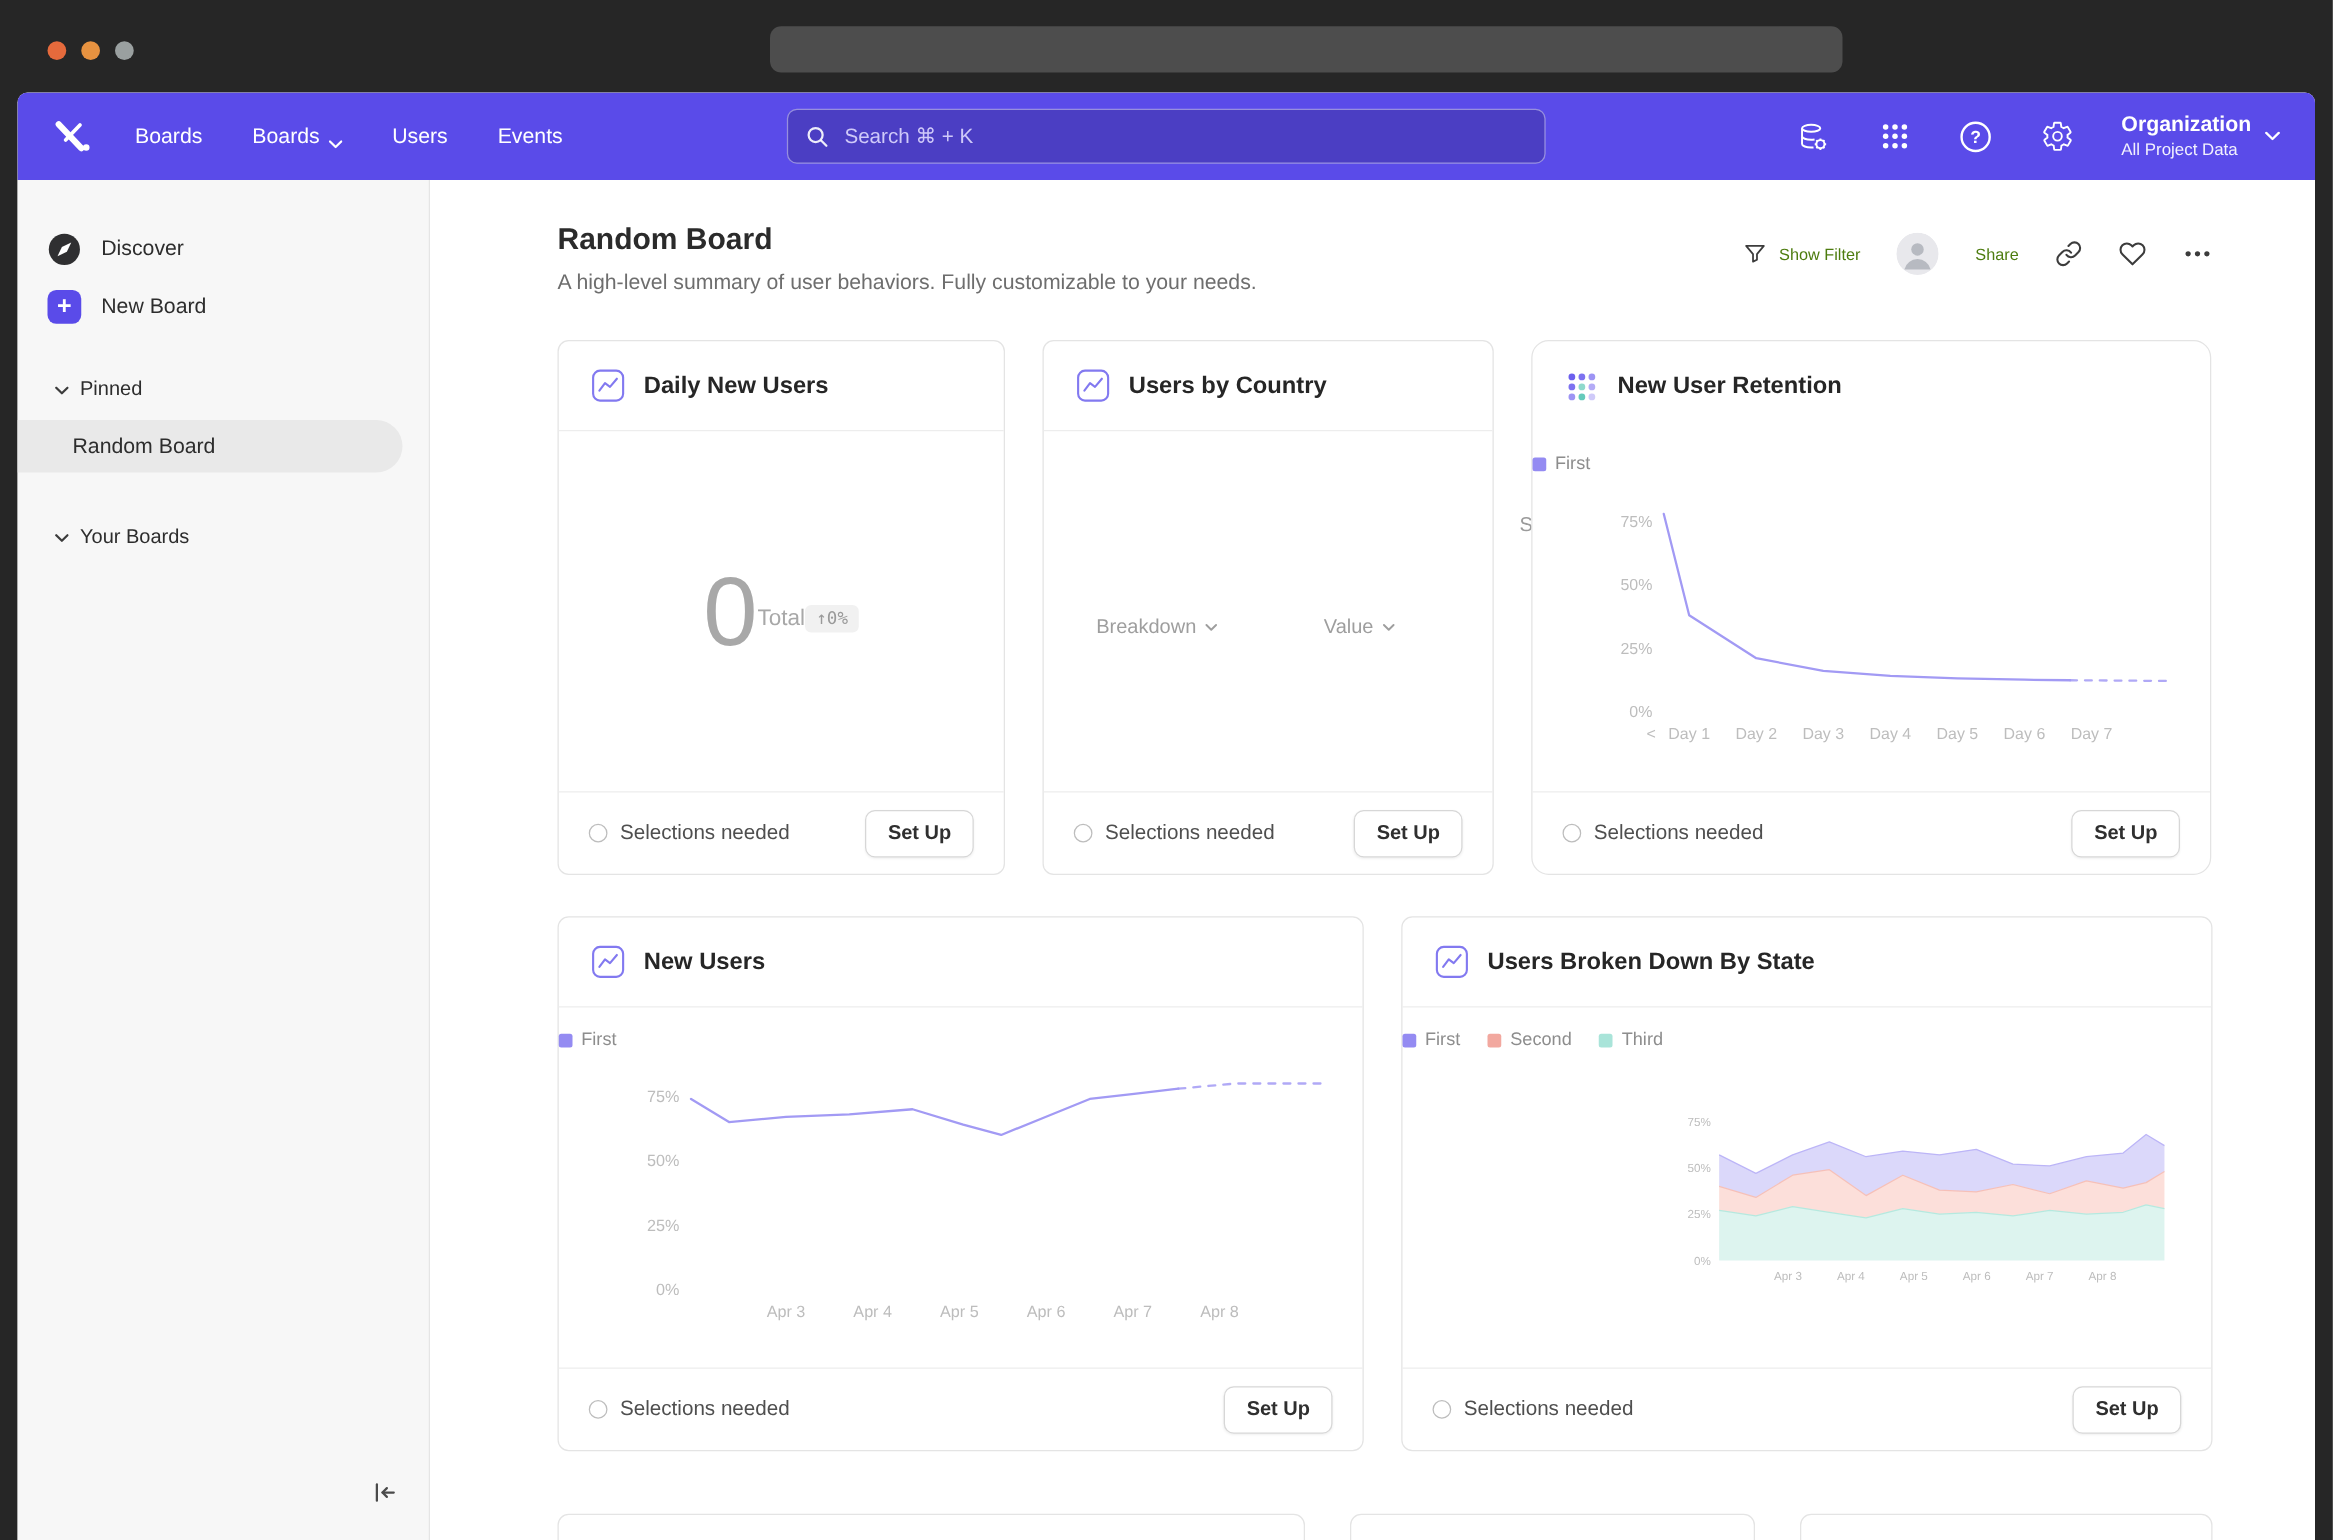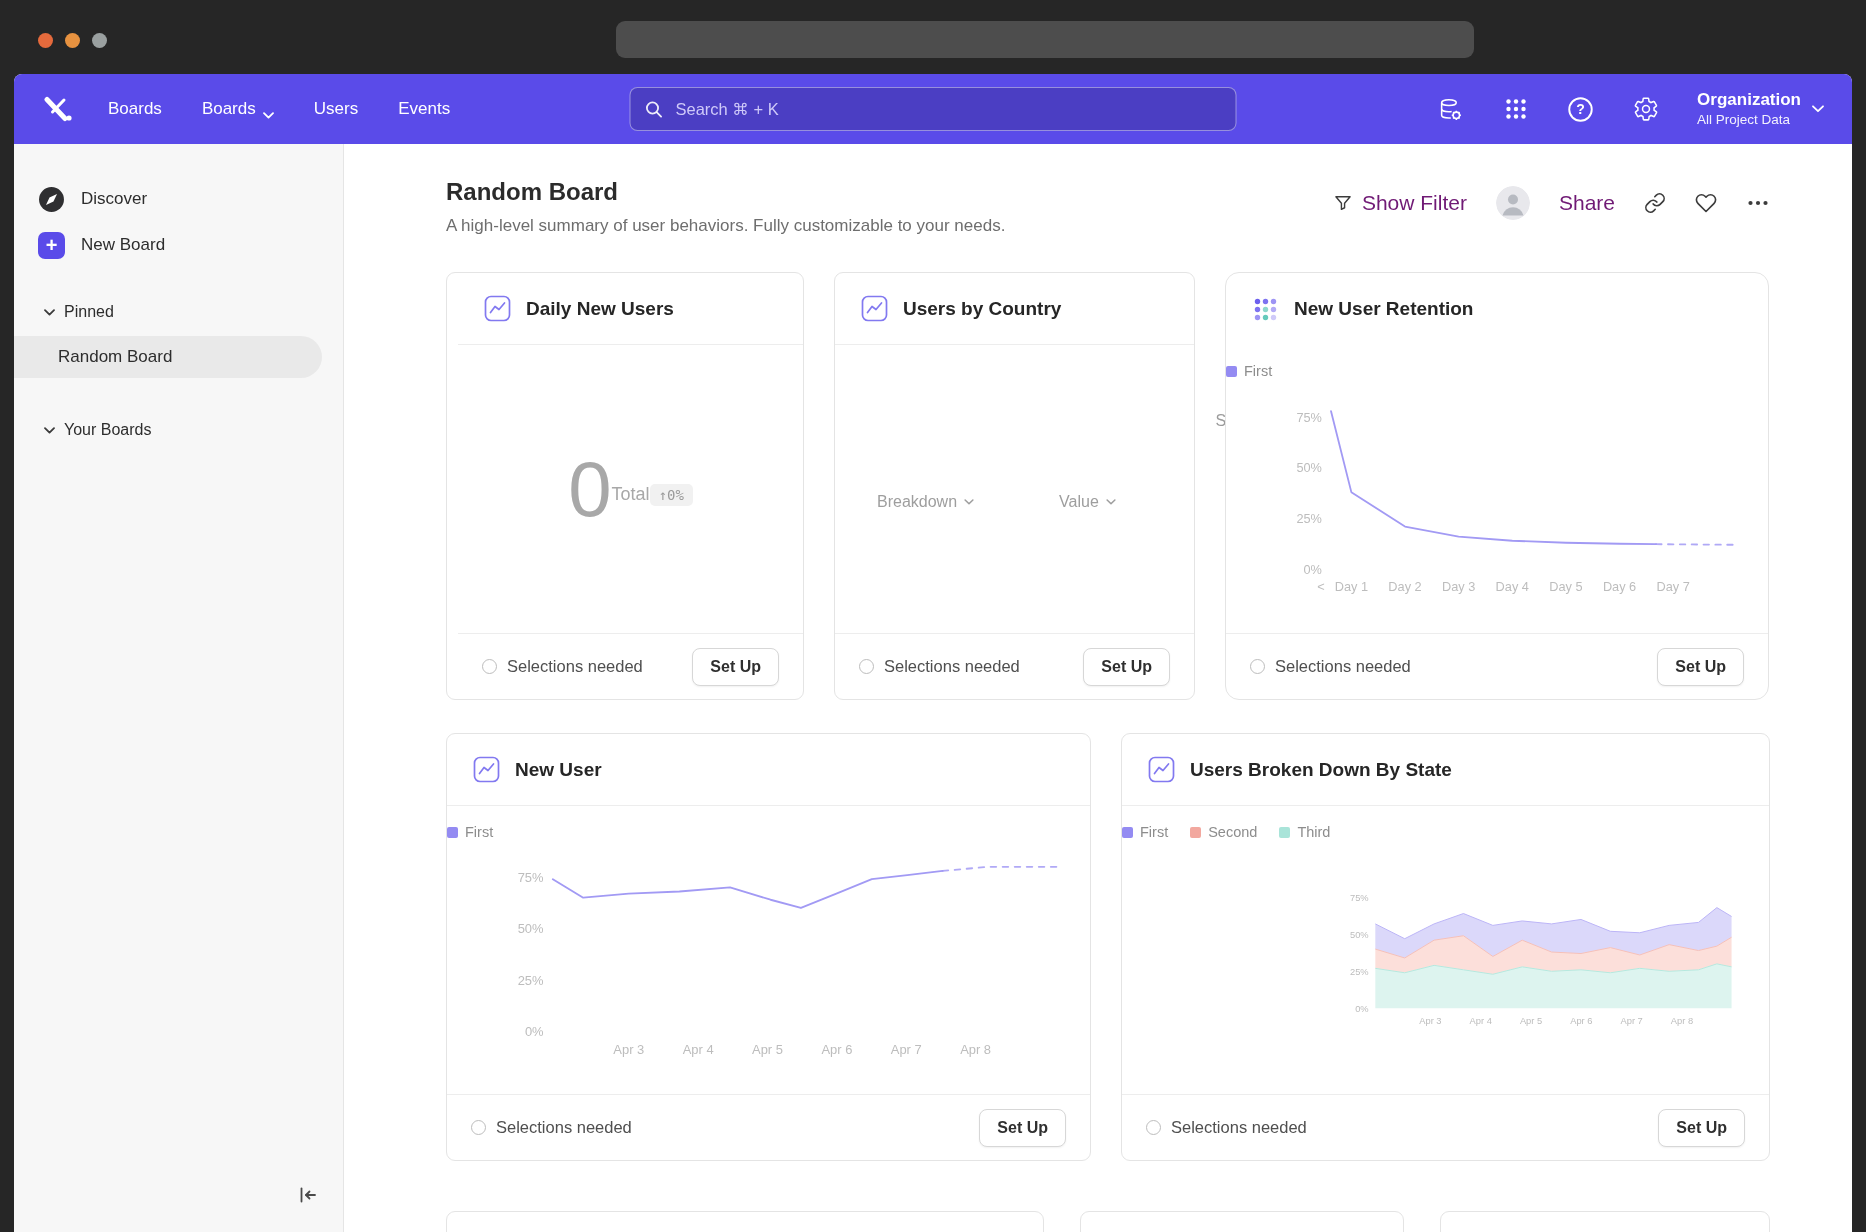--- a/index.html
+++ b/index.html
@@ -51,21 +51,21 @@
              align-items:center;justify-content:center;font-size:20px;font-weight:700;line-height:1;}
   .collapse{position:absolute;right:24px;bottom:22px;cursor:pointer;color:#4a4a4a;}
   .chev{color:#3c3c3c;display:flex;align-items:center;}
 
   
   .main{flex:1;min-width:0;padding:34px 82px 0 102px;overflow:hidden;background:#fff;}
   .page-head{display:flex;justify-content:space-between;align-items:flex-start;}
   .page-title{font-size:24px;font-weight:700;color:#2b2b2b;}
   .page-sub{margin-top:10px;font-size:17px;color:#6e6e6e;}
   .head-actions{display:flex;align-items:center;gap:29px;margin-top:8px;}
-  .action{display:flex;align-items:center;gap:9px;font-size:21px;color:#701a75;font-weight:500;cursor:pointer;white-space:nowrap;}
+  .action{display:flex;align-items:center;gap:9px;font-size:13px;color:#4d7c0f;font-weight:500;cursor:pointer;white-space:nowrap;}
   .icon-btn{display:flex;align-items:center;justify-content:center;cursor:pointer;color:#3c3c3c;}
   .avatar{width:34px;height:34px;border-radius:50%;overflow:hidden;cursor:pointer;}
 
   
   .cards{margin-top:36px;}
   .card-row{display:flex;gap:30px;margin-bottom:33px;}
   .card-row.r2{margin-bottom:50px;}
   .card-row.r3{gap:36px;margin-bottom:0;}
   .card{border:1px solid #e4e4e4;border-radius:9px;background:#fff;display:flex;flex-direction:column;height:428px;}
   .card.partial{height:190px;}
@@ -302,21 +302,21 @@
                   <circle cx="19.5" cy="12" r="2.1"></circle>
               </svg>
             </span>
           </div>
         </div>
 
         <div class="cards">
 
           <div class="card-row">
 
-            <div class="card" style="width:358px;padding-left:11px;">
+            <div class="card" style="width:358px;">
               <div class="card-head">
                 <span style="display:flex;">
                   <svg width="27" height="27" viewBox="0 0 27 27">
                       <rect x="1.5" y="1.5" width="24" height="24" rx="5.5" fill="none" stroke="#8279f0" stroke-width="1.7"></rect>
                       <polyline points="6.5,17.5 11,11.5 15,14.5 20.5,8" fill="none" stroke="#8279f0" stroke-width="1.7" stroke-linecap="round" stroke-linejoin="round"></polyline>
                     </svg>
                 </span>
                 <span class="card-title">Daily New Users</span>
               </div>
               <div class="card-body center-col">
@@ -442,21 +442,21 @@
           <div class="card-row r2">
 
             <div class="card" style="width:645px;">
               <div class="card-head">
                 <span style="display:flex;">
                   <svg width="27" height="27" viewBox="0 0 27 27">
                       <rect x="1.5" y="1.5" width="24" height="24" rx="5.5" fill="none" stroke="#8279f0" stroke-width="1.7"></rect>
                       <polyline points="6.5,17.5 11,11.5 15,14.5 20.5,8" fill="none" stroke="#8279f0" stroke-width="1.7" stroke-linecap="round" stroke-linejoin="round"></polyline>
                     </svg>
                 </span>
-                <span class="card-title">New User</span>
+                <span class="card-title">New Users</span>
               </div>
               <div class="card-body">
                 <div class="legend">
                     <span class="legend-item">
                       <span class="legend-swatch" style="background: rgb(148, 139, 242);"></span>
                       <span>First</span>
                     </span>
                   </div>
                 <div class="chart">
                   <svg class="chartsvg" viewBox="0 0 621 246">

